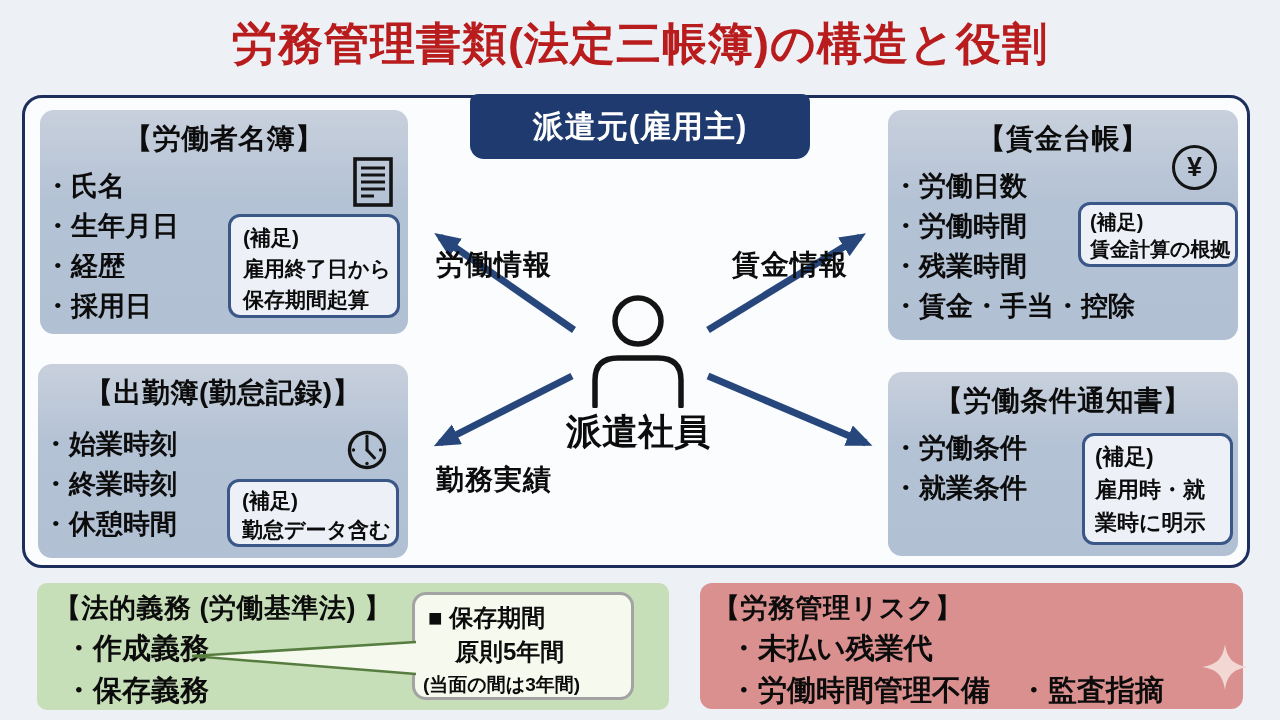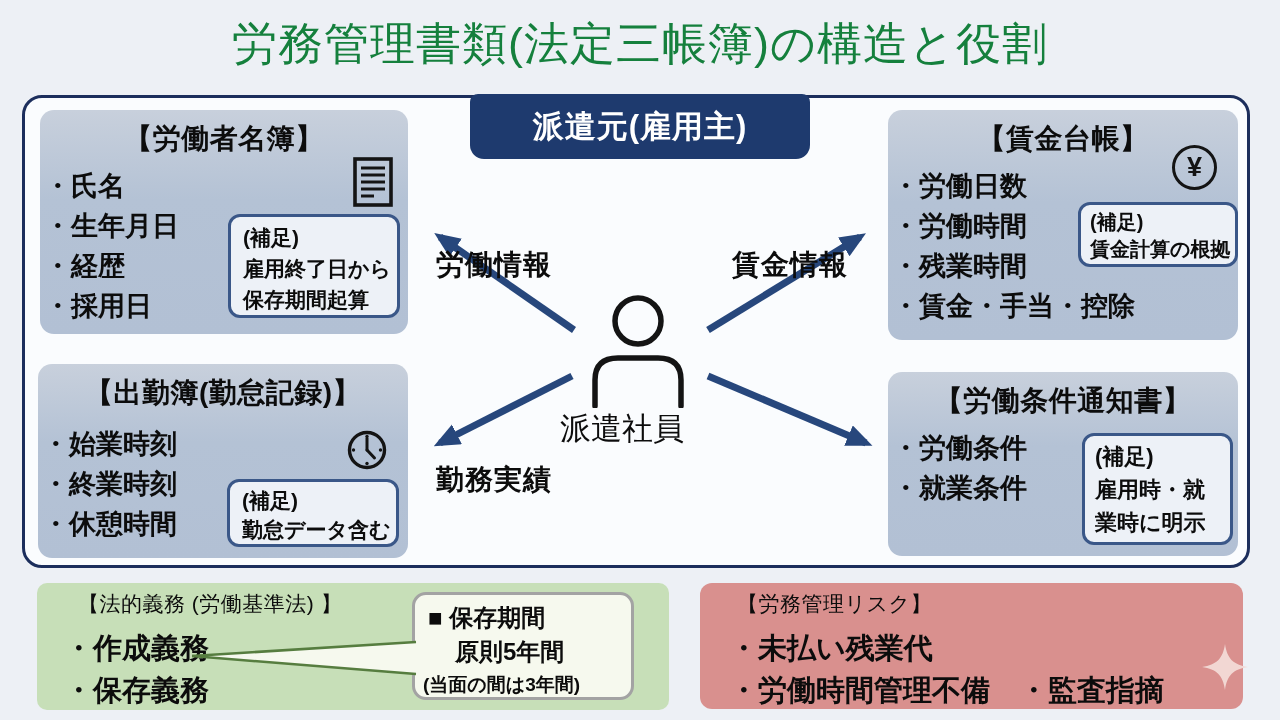--- a/index.html
+++ b/index.html
@@ -7,22 +7,22 @@
   body {
     font-family:"Liberation Sans","DejaVu Sans",sans-serif;
     background:#edf0f5;
     color:#0c0c0c;
     position:relative;
   }
   .abs { position:absolute; }
   .page-title {
     top:14px; left:0; width:1280px;
     text-align:center;
-    font-size:45px; font-weight:400; letter-spacing:1px;
-    color:#15803d;
+    font-size:45px; font-weight:700; letter-spacing:1px;
+    color:#b91c1c;
   }
   .container {
     left:22px; top:95px; width:1228px; height:473px;
     background:#fafcfe;
     border:3px solid #1c2e5c;
     border-radius:20px;
   }
   .header-badge {
     left:470px; top:94px; width:340px; height:65px;
     background:#1e3a6e;
@@ -55,38 +55,38 @@
   .note-roster     { left:228px;  top:214px; width:172px; height:104px; font-size:21px; line-height:31px; padding:5px 0 0 12px; }
   .note-wage       { left:1078px; top:202px; width:160px; height:65px;  font-size:20px; line-height:27px; padding:4px 0 0 9px; }
   .note-attendance { left:227px;  top:479px; width:172px; height:68px;  font-size:21px; line-height:29px; padding:4px 0 0 12px; }
   .note-conditions { left:1082px; top:433px; width:151px; height:112px; font-size:22px; line-height:33px; padding:4px 0 0 10px; }
   .arrow-label { font-size:28px; font-weight:800; letter-spacing:1px; }
   .lbl-labor { left:436px; top:246px; }
   .lbl-wage  { left:732px; top:246px; }
   .lbl-work  { left:436px; top:461px; }
   .person-label {
     left:560px; top:408px; width:156px;
-    text-align:left; font-size:31px; font-weight:400;
+    text-align:center; font-size:36px; font-weight:700;
   }
   .yen-icon {
     left:1172px; top:145px; width:45px; height:45px;
     border:3.5px solid #141414; border-radius:50%;
     display:flex; align-items:center; justify-content:center;
     font-size:27px; font-weight:800; color:#141414;
     background:transparent;
   }
   .legal-box {
     left:37px; top:583px; width:632px; height:127px;
     background:#c7dfb8; border-radius:10px;
   }
   .risk-box {
     left:700px; top:583px; width:543px; height:126px;
     background:#d9908e; border-radius:12px;
   }
-  .band-title { font-size:21px; font-weight:400; letter-spacing:0.5px;margin-left:24px; }
+  .band-title { font-size:27px; font-weight:700; letter-spacing:0.5px; }
   .legal-title { left:54px;  top:590px; }
   .risk-title  { left:713px; top:590px; }
   .band-items { font-size:29px; font-weight:700; line-height:42px; list-style:none; }
   .legal-items { left:64px;  top:627px; }
   .risk-items  { left:729px; top:627px; }
   .callout {
     left:412px; top:592px; width:222px; height:108px;
     background:#f6f9ee;
     border:3px solid #a3a3a3;
     border-radius:14px;

